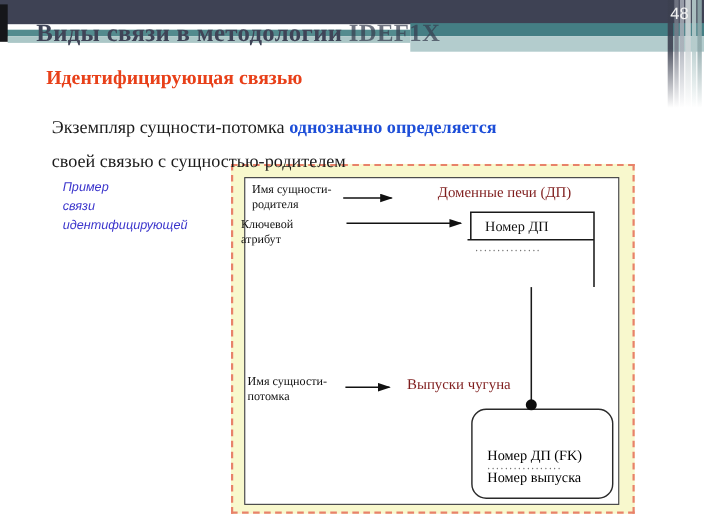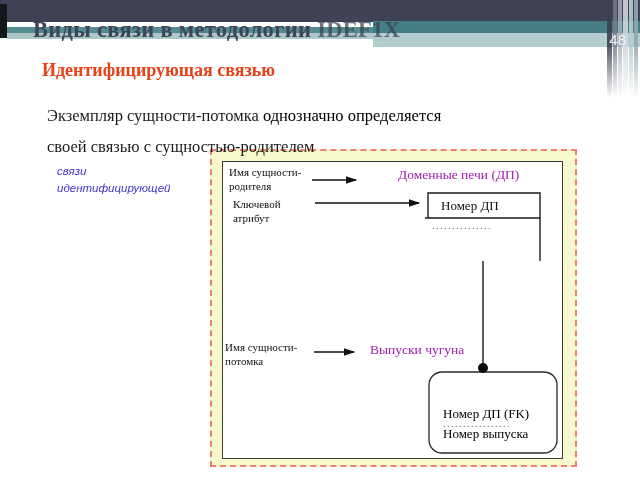--- a/index.html
+++ b/index.html
@@ -17,48 +17,48 @@
 
   .stripe{top:0;height:98px;z-index:3;}
   .s1{left:607px;width:5px;background:linear-gradient(rgba(60,64,80,.9) 45%,rgba(60,64,80,0));}
   .s2{left:613px;width:4px;background:linear-gradient(rgba(119,123,136,.85) 45%,rgba(119,123,136,0));}
   .s3{left:618px;width:4px;background:linear-gradient(rgba(169,174,184,.85) 45%,rgba(169,174,184,0));}
   .s4{left:623px;width:5px;background:linear-gradient(rgba(207,214,216,.9) 45%,rgba(207,214,216,0));}
   .s5{left:629px;width:4px;background:linear-gradient(rgba(182,204,204,.9) 45%,rgba(182,204,204,0));}
   .s6{left:634px;width:4px;background:linear-gradient(rgba(143,169,171,.9) 45%,rgba(143,169,171,0));}
 
   .page-num{left:596px;top:4px;width:30px;text-align:right;z-index:4;color:#f2f2f2;
-            font-family:"Liberation Sans",sans-serif;font-size:15px;margin-top:27px;}
+            font-family:"Liberation Sans",sans-serif;font-size:15px;}
 
   .slide-title{left:33px;top:17px;z-index:4;font-size:22.5px;font-weight:bold;color:#3f4457;
                letter-spacing:.3px;white-space:nowrap;}
   .slide-title .hl{color:rgba(55,62,80,.72);}
 
   
   .subtitle{left:42px;top:60px;font-size:18px;font-weight:bold;color:#e84019;z-index:4;}
   .body-text{left:47px;top:100px;width:520px;font-size:16.5px;color:#1b1b1b;line-height:31px;z-index:4;}
-  .body-text .hl{color:#000000;font-weight:normal;}
+  .body-text .hl{color:#1d4ed8;font-weight:bold;}
 
   .caption{left:57px;top:163px;width:150px;z-index:4;color:#3b35cc;
            font-family:"Liberation Sans",sans-serif;font-style:italic;font-size:11.5px;line-height:17px;}
 
   
   .panel{left:210px;top:149px;width:367px;height:318px;background:#f8f8cd;
          border:2px dashed #e8826a;box-sizing:border-box;z-index:1;}
   .canvas{left:222px;top:161px;width:341px;height:298px;background:#ffffff;
           border:1px solid #3a3a3a;box-sizing:border-box;z-index:2;}
   svg.overlay{left:0;top:0;z-index:4;pointer-events:none;}
 
   .dlabel{z-index:5;font-size:11px;color:#111;line-height:14px;white-space:nowrap;}
-  .dname{z-index:5;font-size:13.5px;color:#a21caf;white-space:nowrap;}
+  .dname{z-index:5;font-size:13.5px;color:#7f1d1d;white-space:nowrap;}
   .dattr{z-index:5;font-size:13px;color:#111;white-space:nowrap;}
   .ddots{z-index:5;font-size:10px;color:#707070;letter-spacing:1.5px;white-space:nowrap;}
 
   .lbl-parent{left:229px;top:165px;}
-  .lbl-key{left:233px;top:197px;}
+  .lbl-key{left:219px;top:197px;}
   .lbl-child{left:225px;top:340px;}
   .parent-name{left:398px;top:167px;}
   .parent-key{left:441px;top:198px;}
   .parent-dots{left:432px;top:220px;}
   .child-name{left:370px;top:342px;}
   .child-attrs{left:443px;top:376px;font-size:13px;line-height:20px;z-index:5;white-space:nowrap;margin-top:28px;}
   .child-dots{left:443px;top:418px;}
 </style>
 </head>
 <body>
@@ -80,20 +80,21 @@
 <div class="abs slide-title"><span>Виды связи в методологии </span><span class="hl">IDEF1X</span></div>
 
 <div class="abs subtitle">Идентифицирующая связью</div>
 
 <div class="abs body-text">
   <span>Экземпляр сущности-потомка </span><span class="hl">однозначно определяется</span><br>
   <span>своей связью с сущностью-родителем</span>
 </div>
 
 <div class="abs caption">
+  <div>Пример</div>
   <div>связи</div>
   <div>идентифицирующей</div>
 </div>
 
 <div class="abs panel"></div>
 <div class="abs canvas"></div>
 
 <svg class="abs overlay" width="640" height="480" viewBox="0 0 640 480">
   <defs>
     <marker id="ah" markerWidth="10" markerHeight="8" refX="8" refY="3" orient="auto">

